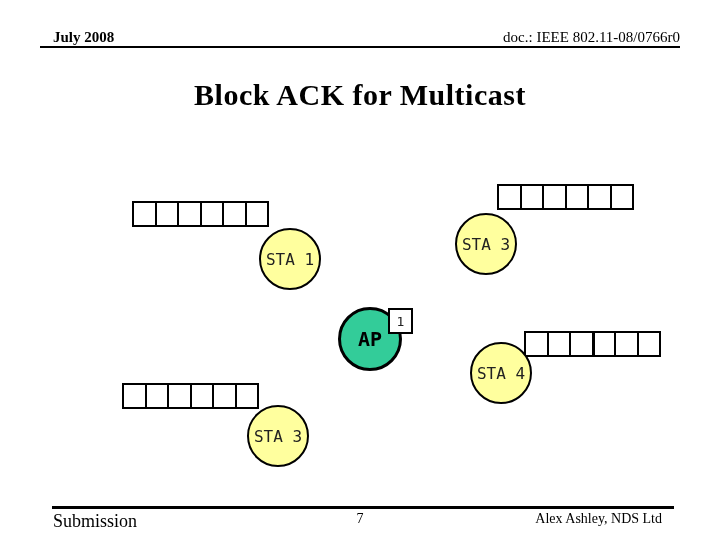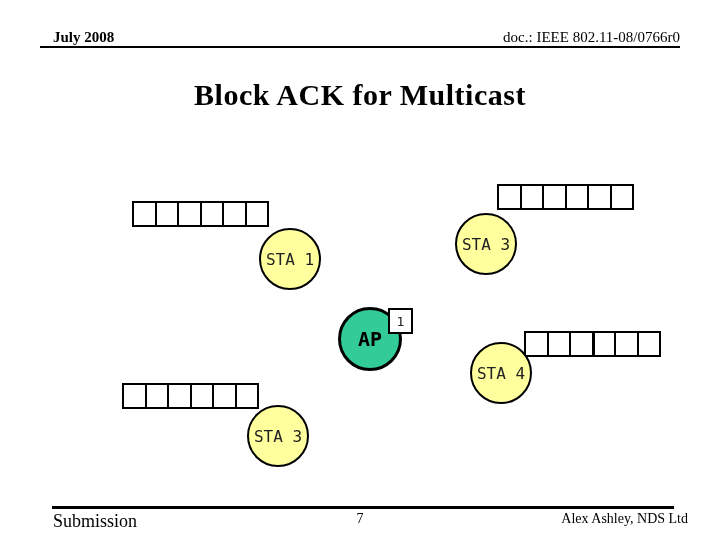--- a/index.html
+++ b/index.html
@@ -79,21 +79,21 @@
     background:var(--line-color, #000);
   }
   .ftr-left {
     position:absolute; left:53px; top:511px; font-size:18px; white-space:nowrap;
   }
   .ftr-center {
     position:absolute; left:0; right:0; top:511px; text-align:center;
     font-size:14px;
   }
   .ftr-right {
-    position:absolute; right:32px; top:511px; font-size:14px; white-space:nowrap;
+    position:absolute; right:58px; top:511px; font-size:14px; white-space:nowrap;
   }
 </style>
 </head>
 <body>
 
 <div class="slide" style="--station-fill: #FFFF9E; --ap-fill: #33CC99; --line-color: #000000; --bg: #FFFFFF;">
 
   <div class="hdr-date">July 2008</div>
   <div class="hdr-doc">doc.: IEEE 802.11-08/0766r0</div>
   <div class="hdr-rule"></div>

